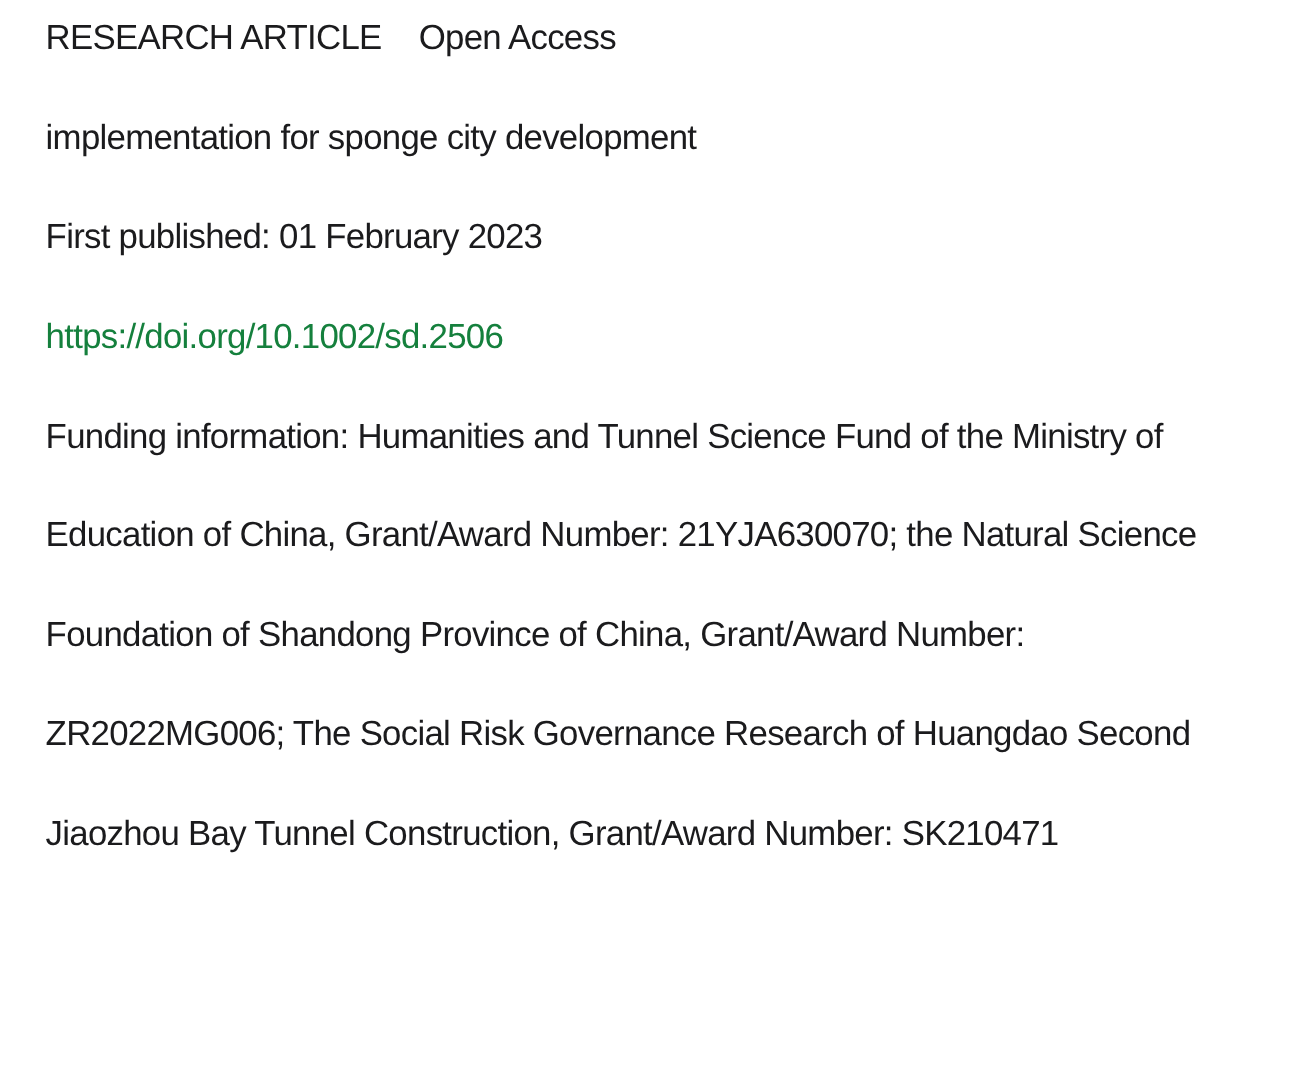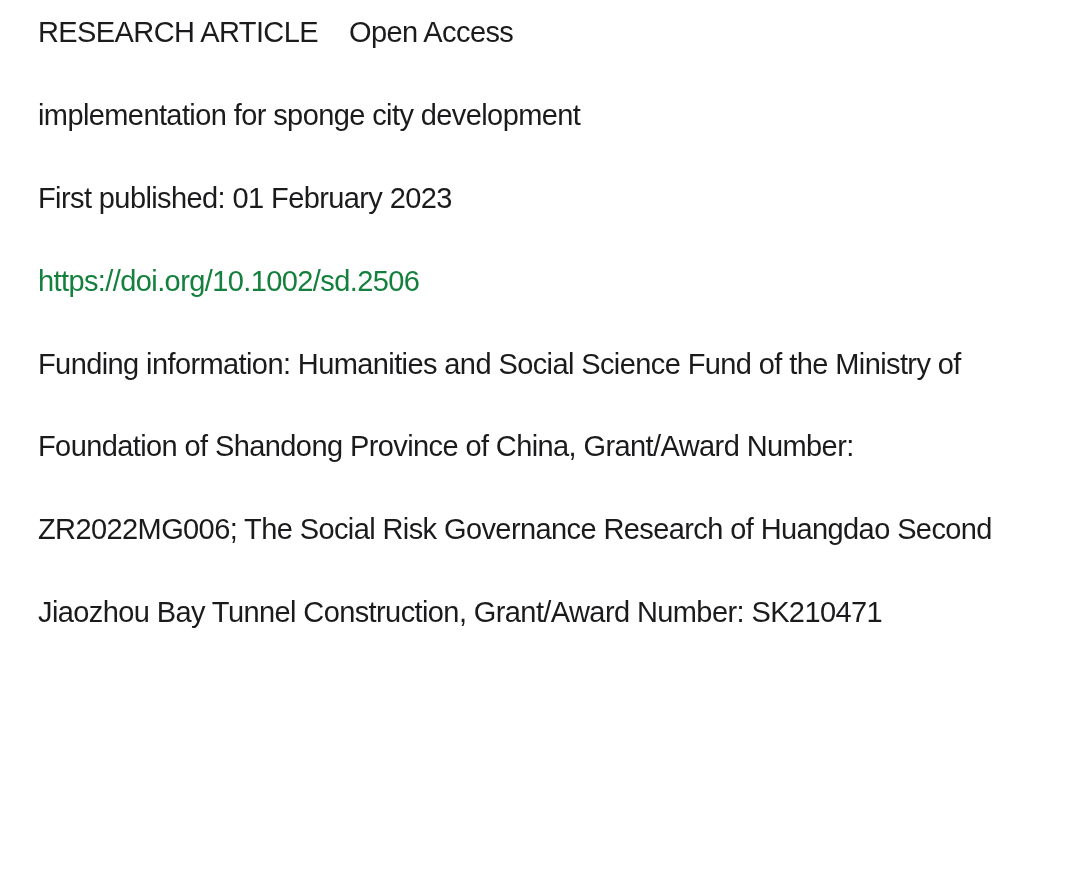--- a/index.html
+++ b/index.html
@@ -53,23 +53,26 @@
 
   <div class="line">
     <span>First published: 01 February 2023</span>
   </div>
 
   <div class="line">
     <a class="doi">https://doi.org/10.1002/sd.2506</a>
   </div>
 
   <div class="line">
-    <span>Funding information: Humanities and Social Science Fund of the Ministry of</span>
+    <span>Funding information: Humanities and Tunnel Science Fund of the Ministry of</span>
   </div>
 
+  <div class="line">
+    <span>Education of China, Grant/Award Number: 21YJA630070; the Natural Science</span>
+  </div>
 
   <div class="line">
     <span>Foundation of Shandong Province of China, Grant/Award Number:</span>
   </div>
 
   <div class="line">
     <span>ZR2022MG006; The Social Risk Governance Research of Huangdao Second</span>
   </div>
 
   <div class="line">

